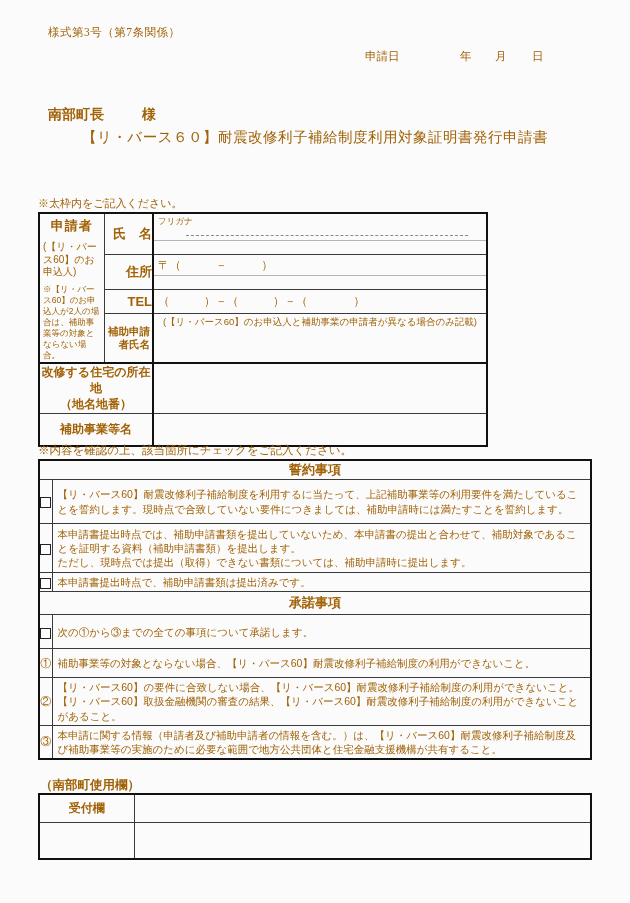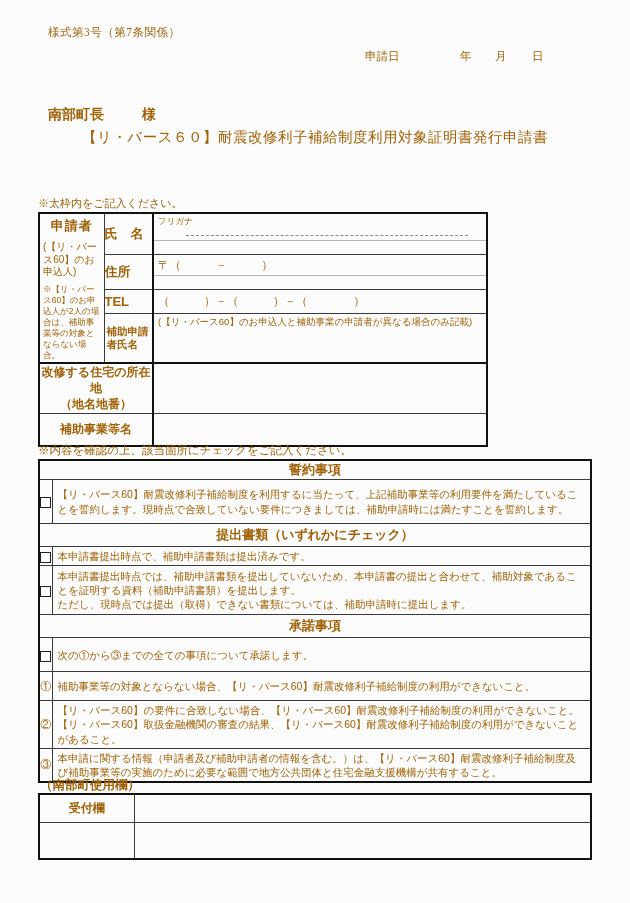--- a/index.html
+++ b/index.html
@@ -43,34 +43,34 @@
   .main-table { top:212px; width:450px; border:2px solid #111; }
   .main-table td { border:1px solid #3a3a3a; }
   .main-table .input-cell { border-left:2px solid #111; }
   .main-table tr.thick-top td { border-top:2px solid #111; }
 
   .applicant-cell { vertical-align:top; padding:3px 3px 0 3px; font-family:"Liberation Sans", sans-serif; }
   .applicant-label { text-align:center; font-weight:bold; font-size:13px; letter-spacing:1px; }
   .applicant-sub  { font-size:10px; line-height:1.25; margin-top:6px; }
   .applicant-note { font-size:8.5px; line-height:1.3; margin-top:5px; }
 
-  .sub-label { text-align:left; font-family:"Liberation Sans", sans-serif; font-weight:bold; font-size:13px; }
+  .sub-label { text-align:right; font-family:"Liberation Sans", sans-serif; font-weight:bold; font-size:13px; }
   .sub-label.small { font-size:10.5px; line-height:1.2; padding:0 2px; font-weight:bold; }
 
   .name-cell { vertical-align:top; }
   .furigana-strip { position:relative; height:26px; border-bottom:1px solid #b5b5b5; }
   .furigana-label { position:absolute; left:4px; top:2px; font-size:8.5px; font-family:"Liberation Sans", sans-serif; }
   .furigana-line { position:absolute; left:32px; right:18px; bottom:4px; border-bottom:1px dashed #8a8a8a; }
 
   .address-cell { vertical-align:top; }
   .postal-line { height:17px; border-bottom:1px solid #b5b5b5; font-size:11.5px; padding:3px 0 0 4px; font-family:"Liberation Sans", sans-serif; }
 
   .tel-cell { font-size:11.5px; padding-left:4px; font-family:"Liberation Sans", sans-serif; }
 
-  .subsidy-cell { vertical-align:top; }
+  .subsidy-cell { vertical-align:top;text-align:center; }
   .cell-note { font-size:9.5px; padding:2px 4px 0 4px; font-family:"Liberation Sans", sans-serif; }
 
   .row-label { text-align:center; font-family:"Liberation Sans", sans-serif; font-weight:bold; font-size:12px; line-height:1.35; }
 
   
   .check-table { top:459px; width:554px; border:2px solid #111; }
   .check-table td { border:1px solid #3a3a3a; }
   .sec-header { text-align:center; font-family:"Liberation Sans", sans-serif; font-weight:bold; font-size:13px; }
   .check-cell { text-align:center; vertical-align:middle; }
   .checkbox { display:inline-block; width:9px; height:9px; border:1px solid #222; background:#fff; vertical-align:middle; }
@@ -170,35 +170,32 @@
     <tbody>
         <tr style="height:18px">
       <td class="sec-header" colspan="2">誓約事項</td>
     </tr>
     <tr style="height:44px">
       <td class="check-cell">
         <span class="checkbox"></span>
       </td>
       <td class="item-text">【リ・バース60】耐震改修利子補給制度を利用するに当たって、上記補助事業等の利用要件を満たしていることを誓約します。現時点で合致していない要件につきましては、補助申請時には満たすことを誓約します。</td>
     </tr>
-    <tr style="height:23px">
-      <td class="sec-header" colspan="2">提出書類（いずれかにチェック）</td>
-    </tr>
-    <tr style="height:18px">
-      <td class="check-cell">
-        <span class="checkbox"></span>
-      </td>
-      <td class="item-text">本申請書提出時点で、補助申請書類は提出済みです。</td>
-    </tr>
     <tr style="height:49px">
       <td class="check-cell">
         <span class="checkbox"></span>
       </td>
       <td class="item-text preline">本申請書提出時点では、補助申請書類を提出していないため、本申請書の提出と合わせて、補助対象であることを証明する資料（補助申請書類）を提出します。
 ただし、現時点では提出（取得）できない書類については、補助申請時に提出します。</td>
+    </tr>
+    <tr style="height:18px">
+      <td class="check-cell">
+        <span class="checkbox"></span>
+      </td>
+      <td class="item-text">本申請書提出時点で、補助申請書類は提出済みです。</td>
     </tr>
     <tr style="height:23px">
       <td class="sec-header" colspan="2">承諾事項</td>
     </tr>
     <tr style="height:34px">
       <td class="check-cell">
         <span class="checkbox"></span>
       </td>
       <td class="item-text">次の①から③までの全ての事項について承諾します。</td>
     </tr>

